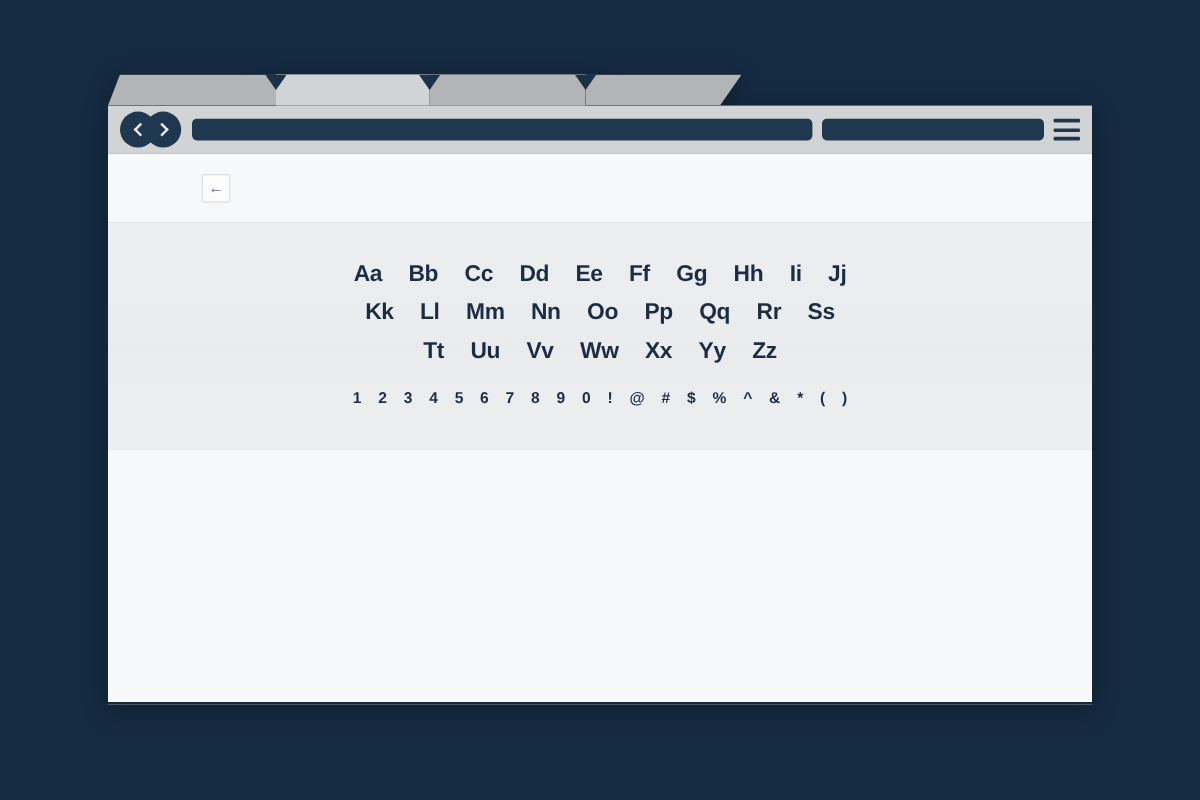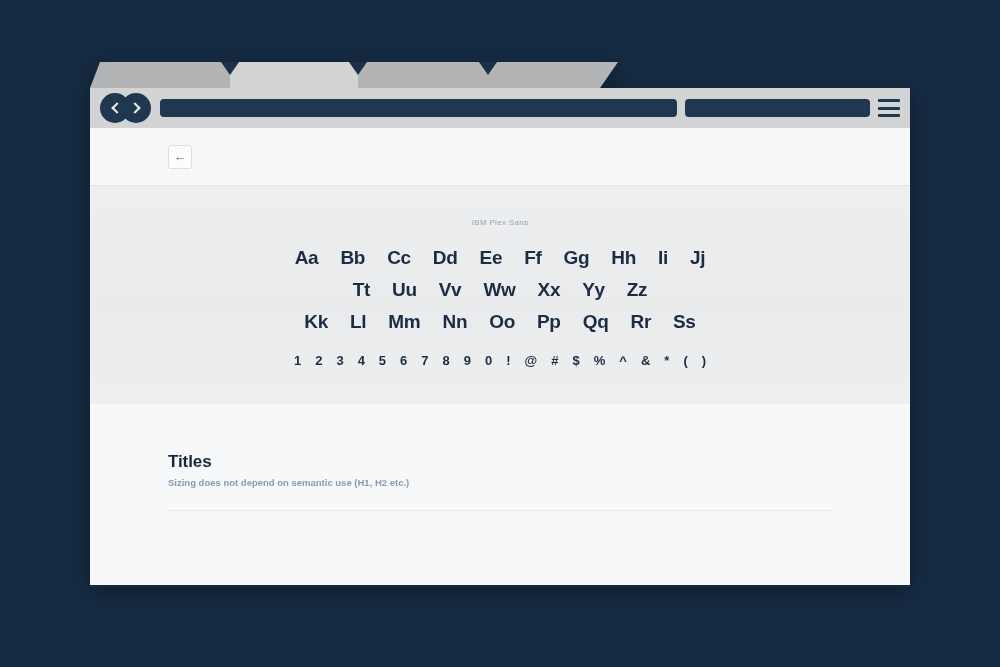--- a/index.html
+++ b/index.html
@@ -205,55 +205,54 @@
     </div>
   </div>
 
   <div class="viewport">
 
     <div class="page-header">
       <div class="back-box">←</div>
     </div>
 
     <div class="specimen">
-      <div class="font-name">IBM Plex Sans</div>
 
       <div class="glyph-row">
         <span class="glyph">Aa</span>
         <span class="glyph">Bb</span>
         <span class="glyph">Cc</span>
         <span class="glyph">Dd</span>
         <span class="glyph">Ee</span>
         <span class="glyph">Ff</span>
         <span class="glyph">Gg</span>
         <span class="glyph">Hh</span>
         <span class="glyph">Ii</span>
         <span class="glyph">Jj</span>
       </div>
 
       <div class="glyph-row">
-        <span class="glyph">Tt</span>
-        <span class="glyph">Uu</span>
-        <span class="glyph">Vv</span>
-        <span class="glyph">Ww</span>
-        <span class="glyph">Xx</span>
-        <span class="glyph">Yy</span>
-        <span class="glyph">Zz</span>
-      </div>
-
-      <div class="glyph-row">
         <span class="glyph">Kk</span>
         <span class="glyph">Ll</span>
         <span class="glyph">Mm</span>
         <span class="glyph">Nn</span>
         <span class="glyph">Oo</span>
         <span class="glyph">Pp</span>
         <span class="glyph">Qq</span>
         <span class="glyph">Rr</span>
         <span class="glyph">Ss</span>
+      </div>
+
+      <div class="glyph-row">
+        <span class="glyph">Tt</span>
+        <span class="glyph">Uu</span>
+        <span class="glyph">Vv</span>
+        <span class="glyph">Ww</span>
+        <span class="glyph">Xx</span>
+        <span class="glyph">Yy</span>
+        <span class="glyph">Zz</span>
       </div>
 
       <div class="symbol-row">
         <span class="glyph">1</span>
         <span class="glyph">2</span>
         <span class="glyph">3</span>
         <span class="glyph">4</span>
         <span class="glyph">5</span>
         <span class="glyph">6</span>
         <span class="glyph">7</span>
@@ -266,20 +265,15 @@
         <span class="glyph">$</span>
         <span class="glyph">%</span>
         <span class="glyph">^</span>
         <span class="glyph">&amp;</span>
         <span class="glyph">*</span>
         <span class="glyph">(</span>
         <span class="glyph">)</span>
       </div>
     </div>
 
-    <div class="titles-section">
-      <div class="titles-heading">Titles</div>
-      <div class="titles-sub">Sizing does not depend on semantic use (H1, H2 etc.)</div>
-      <div class="titles-rule"></div>
-    </div>
 
   </div>
 </div>
 
 </body></html>

